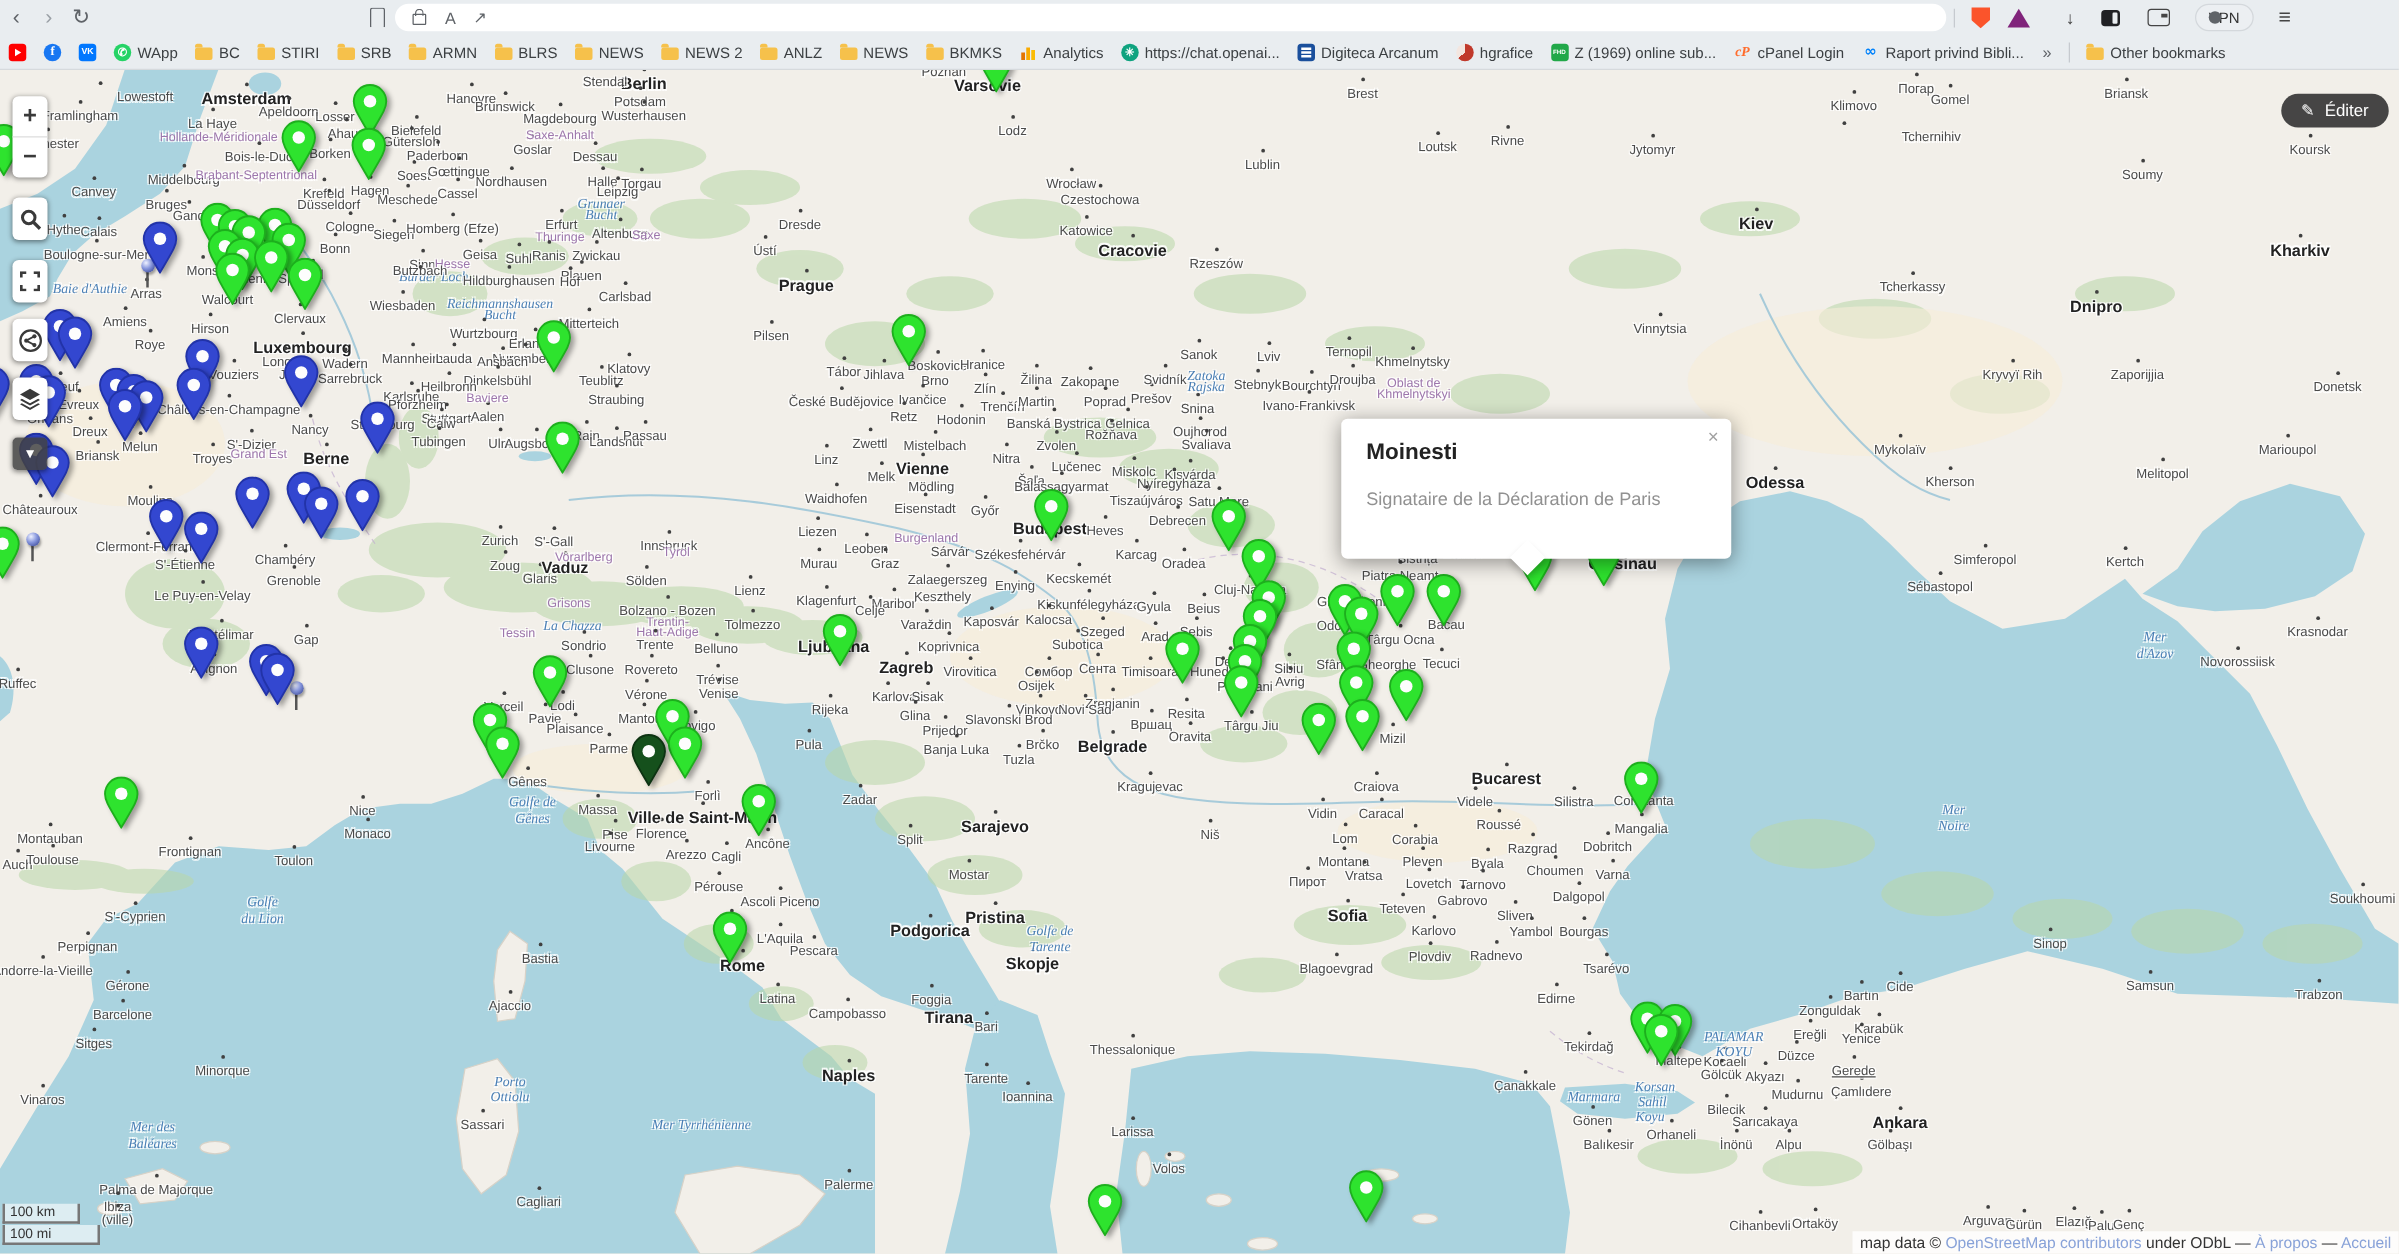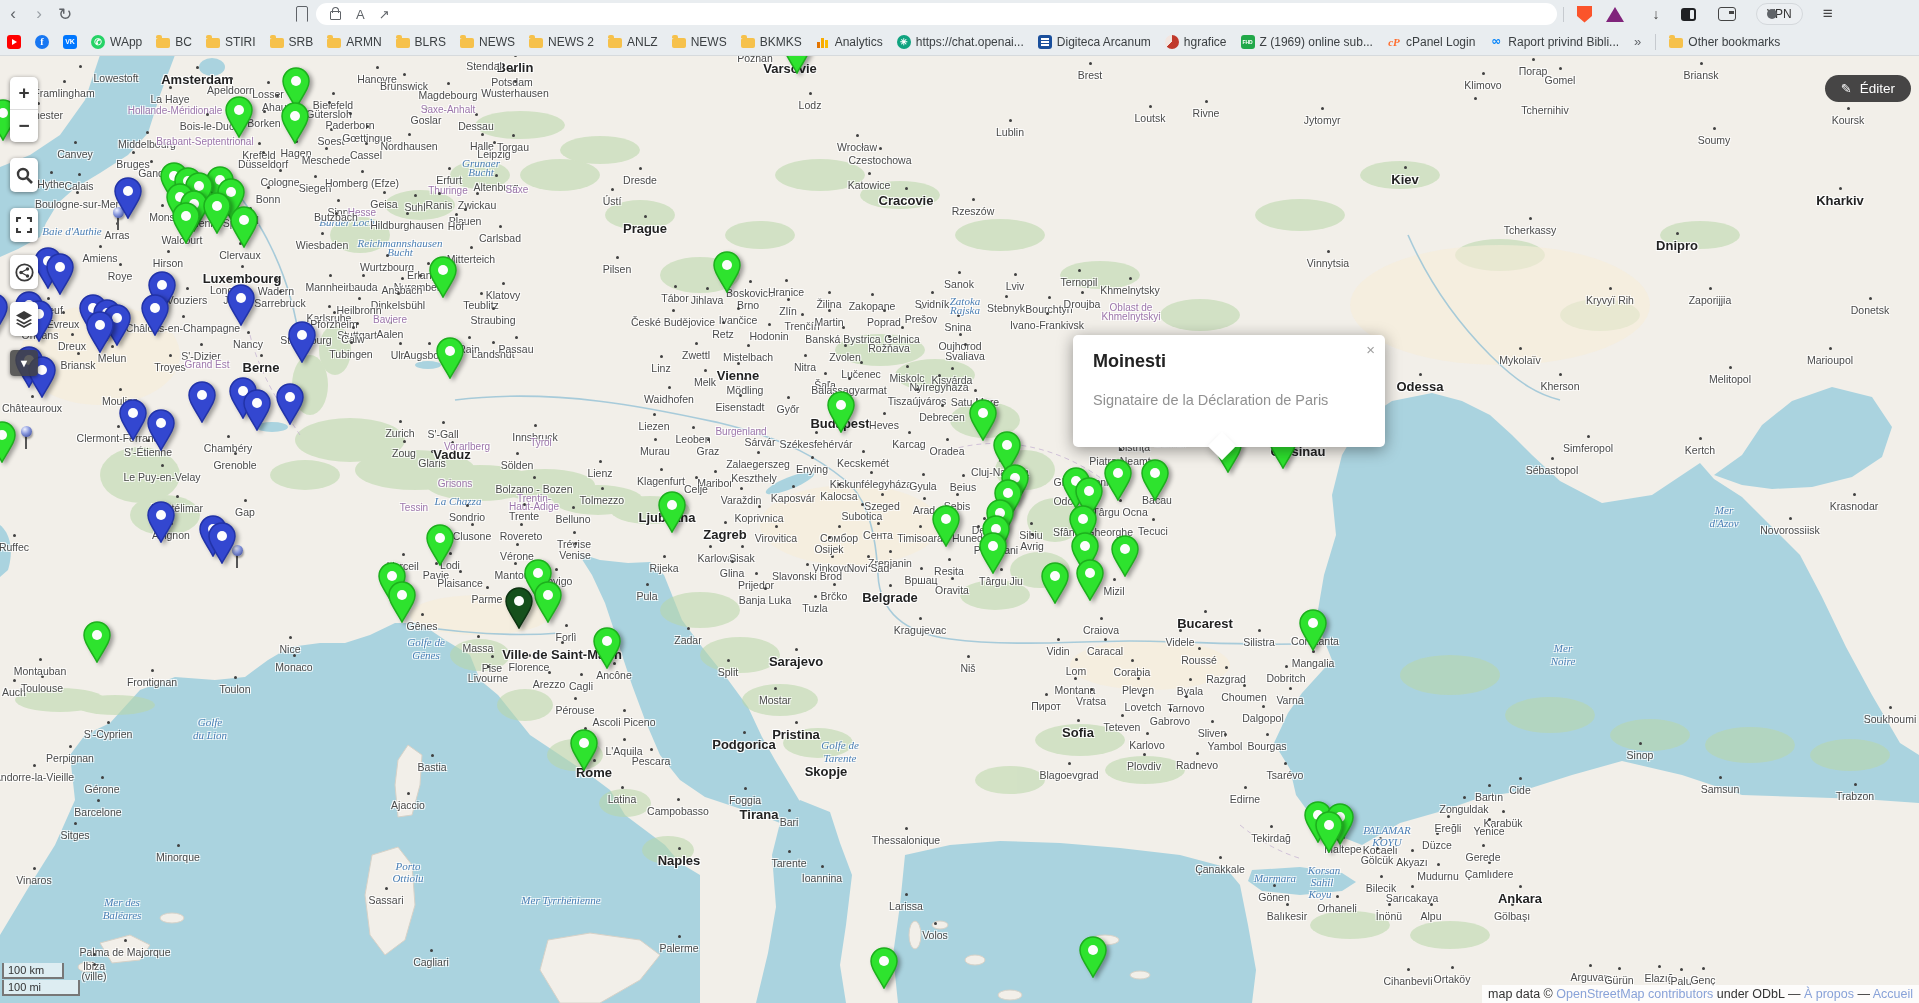--- a/index.html
+++ b/index.html
@@ -974,21 +974,21 @@
       <span class="mlbl c" style="left: 1337px; top: 853px;">Orhaneli</span>
       <span class="dot" style="left: 1335.5px; top: 840px;"></span>
       <span class="mlbl c" style="left: 1389px; top: 861px;">İnönü</span>
       <span class="dot" style="left: 1387.5px; top: 848px;"></span>
       <span class="mlbl c" style="left: 1431px; top: 861px;">Alpu</span>
       <span class="dot" style="left: 1429.5px; top: 848px;"></span>
       <span class="mlbl c" style="left: 1438px; top: 821px;">Mudurnu</span>
       <span class="dot" style="left: 1436.5px; top: 808px;"></span>
       <span class="mlbl c" style="left: 1489px; top: 819px;">Çamlıdere</span>
       <span class="dot" style="left: 1487.5px; top: 806px;"></span>
-      <span class="mlbl c" style="left: 1483px; top: 802px;">Gerede</span>
+      <span class="mlbl c" style="left: 1483px; top: 802px; text-decoration: underline;">Gerede</span>
       <span class="dot" style="left: 1481.5px; top: 789px;"></span>
       <span class="mlbl c" style="left: 1437px; top: 790px;">Düzce</span>
       <span class="dot" style="left: 1435.5px; top: 777px;"></span>
       <span class="mlbl c" style="left: 1448px; top: 773px;">Ereğli</span>
       <span class="dot" style="left: 1446.5px; top: 760px;"></span>
       <span class="mlbl c" style="left: 1464px; top: 754px;">Zonguldak</span>
       <span class="dot" style="left: 1462.5px; top: 741px;"></span>
       <span class="mlbl c" style="left: 1489px; top: 742px;">Bartın</span>
       <span class="dot" style="left: 1487.5px; top: 729px;"></span>
       <span class="mlbl c" style="left: 1503px; top: 768px;">Karabük</span>

